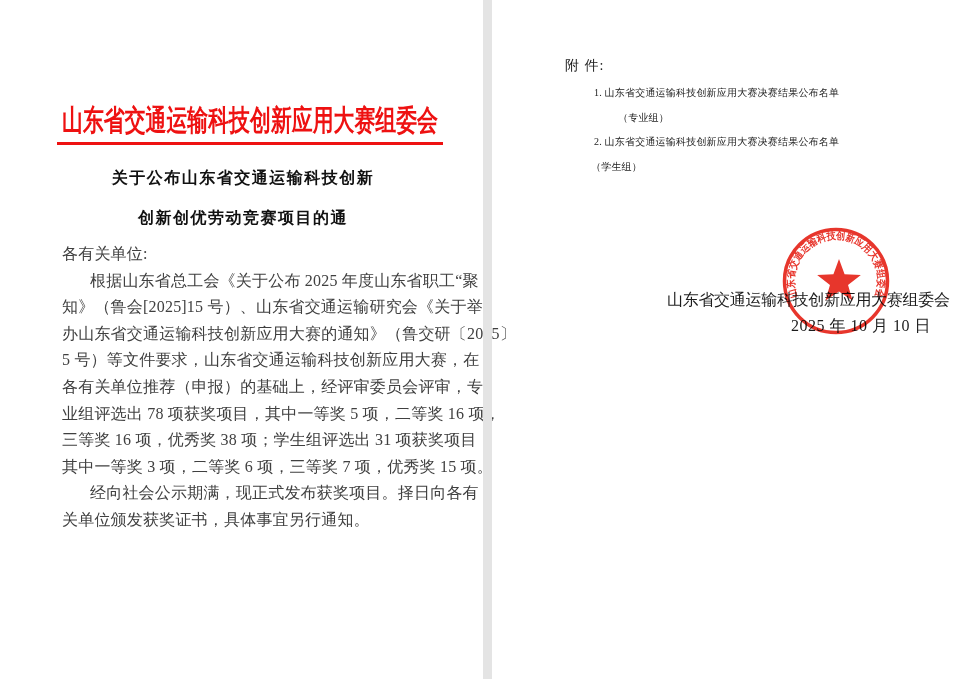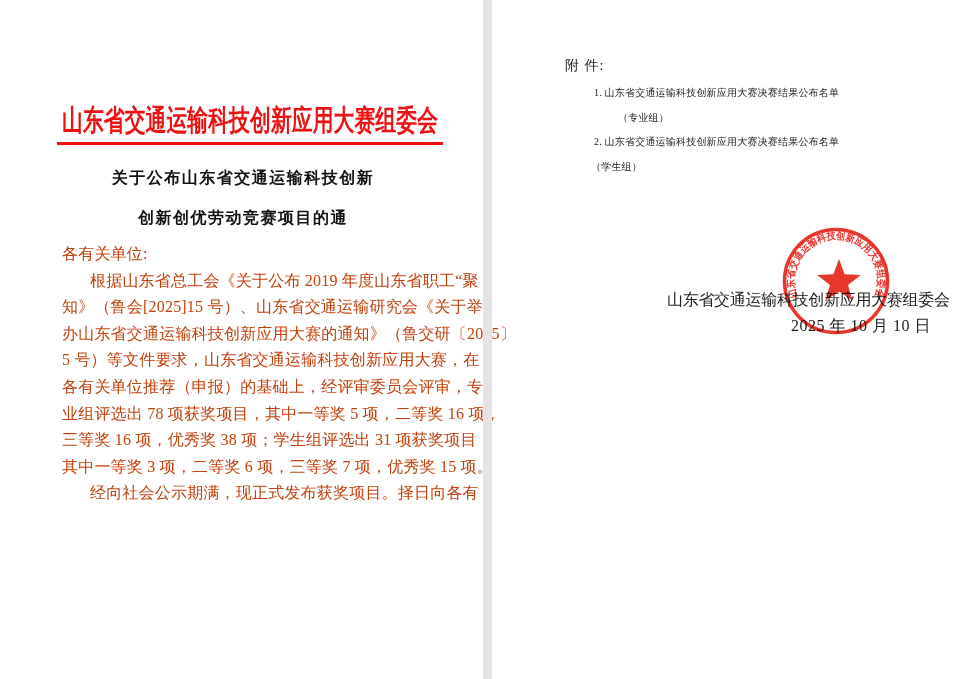--- a/index.html
+++ b/index.html
@@ -18,21 +18,21 @@
     color:#ee1111;font-weight:bold;font-size:29px;white-space:nowrap;
   }
   .org-header .squeeze{display:inline-block;transform:scaleX(0.72);transform-origin:center;letter-spacing:0;}
   .red-rule{position:absolute;left:57px;top:142px;width:386px;height:3px;background:#ee1111;}
 
   .doc-title{position:absolute;left:40px;width:406px;text-align:center;
     font-size:16px;font-weight:bold;letter-spacing:1.5px;white-space:nowrap;color:#111;}
   .doc-title.l1{top:168px;}
   .doc-title.l2{top:208px;}
 
-  .body-block{position:absolute;left:62px;top:241px;width:382px;font-size:16px;color:#c2410c;}
+  .body-block{position:absolute;left:62px;top:241px;width:382px;font-size:16px;color:#404040;}
   .bline{height:26.6px;line-height:26.6px;white-space:nowrap;letter-spacing:0.2px;}
   .bline.indent{text-indent:28px;}
 
   
   .att-label{position:absolute;left:565px;top:57px;font-size:14px;letter-spacing:1px;white-space:nowrap;}
   .att-line{position:absolute;font-size:10px;white-space:nowrap;letter-spacing:0.2px;}
   .a1{left:594px;top:86px;}
   .a1g{left:618px;top:111px;}
   .a2{left:594px;top:135px;}
   .a2g{left:591px;top:160px;}
@@ -53,29 +53,30 @@
     <div class="org-header">
       <span class="squeeze">山东省交通运输科技创新应用大赛组委会</span>
     </div>
     <div class="red-rule"></div>
 
     <div class="doc-title l1">关于公布山东省交通运输科技创新</div>
     <div class="doc-title l2">创新创优劳动竞赛项目的通</div>
 
     <div class="body-block">
       <div class="bline">各有关单位:</div>
-      <div class="bline indent">根据山东省总工会《关于公布 2019 年度山东省职工“聚</div>
+      <div class="bline indent">根据山东省总工会《关于公布 2025 年度山东省职工“聚</div>
       <div class="bline">知》（鲁会[2025]15 号）、山东省交通运输研究会《关于举</div>
       <div class="bline">办山东省交通运输科技创新应用大赛的通知》（鲁交研〔2025〕</div>
       <div class="bline">5 号）等文件要求，山东省交通运输科技创新应用大赛，在</div>
       <div class="bline">各有关单位推荐（申报）的基础上，经评审委员会评审，专</div>
       <div class="bline">业组评选出 78 项获奖项目，其中一等奖 5 项，二等奖 16 项，</div>
       <div class="bline">三等奖 16 项，优秀奖 38 项；学生组评选出 31 项获奖项目，</div>
       <div class="bline">其中一等奖 3 项，二等奖 6 项，三等奖 7 项，优秀奖 15 项。</div>
       <div class="bline indent">经向社会公示期满，现正式发布获奖项目。择日向各有</div>
+      <div class="bline">关单位颁发获奖证书，具体事宜另行通知。</div>
     </div>
   </div>
 
   <div class="page-gap"></div>
 
   <div>
     <div class="att-label">附 件:</div>
     <div class="att-line a1">1. 山东省交通运输科技创新应用大赛决赛结果公布名单</div>
     <div class="att-line a1g">（专业组）</div>
     <div class="att-line a2">2. 山东省交通运输科技创新应用大赛决赛结果公布名单</div>

